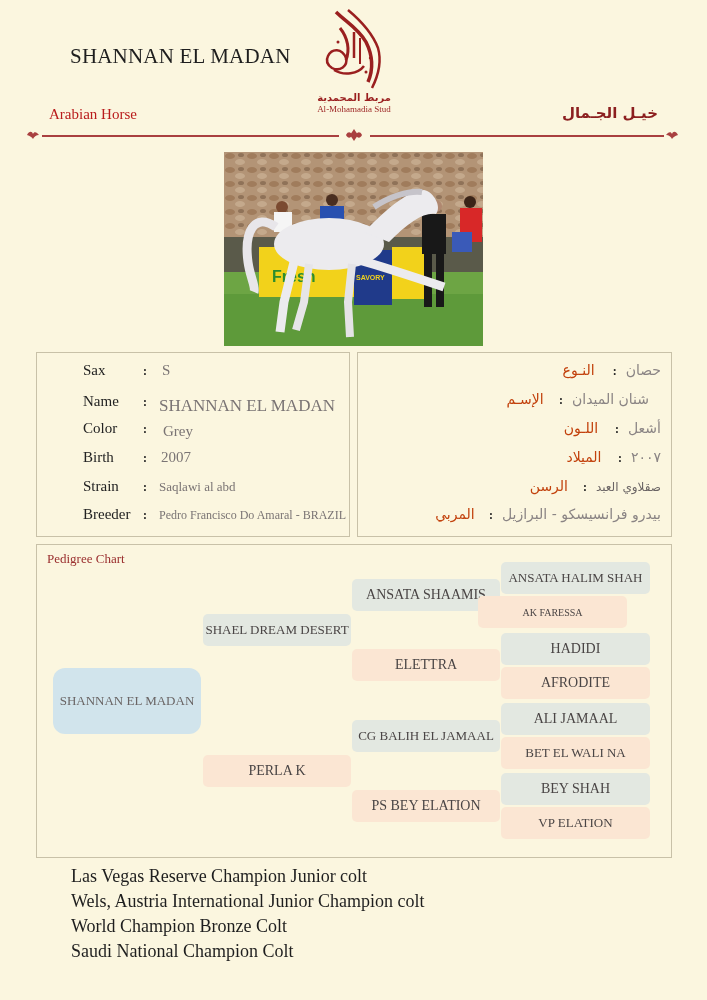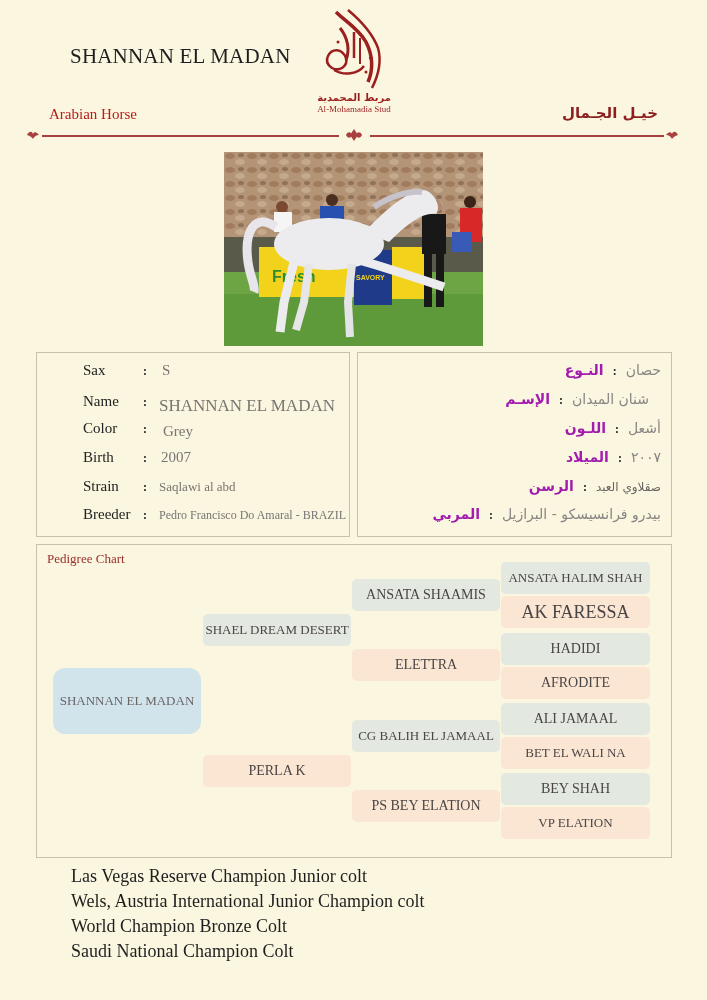--- a/index.html
+++ b/index.html
@@ -57,21 +57,21 @@
       background: #fbf6df;
     }
     .info-en { left: 36px; top: 352px; width: 314px; height: 185px; }
     .info-ar { left: 357px; top: 352px; width: 315px; height: 185px; }
     .row-en { position: absolute; left: 9px; display: flex; align-items: baseline; margin-left: 37px; }
     .row-en .lbl { width: 60px; font-size: 15px; color: #222; }
     .row-en .colon { width: 16px; font-size: 12px; color: #222; font-weight: bold; }
     .row-en .val { color: #7a7474; }
 
     .row-ar { position: absolute; right: 10px; display: flex; flex-direction: row-reverse; align-items: baseline; direction: rtl; }
-    .row-ar .lbl { width: 50px; font-family: "DejaVu Sans", sans-serif; font-weight: bold; font-size: 14px; color: #a21caf; text-align: right; }
+    .row-ar .lbl { width: 50px; font-family: "DejaVu Sans", sans-serif; font-weight: normal; font-size: 14px; color: #c2410c; text-align: center; }
     .row-ar .colon { width: 22px; text-align: center; font-size: 12px; font-weight: bold; color: #222; }
     .row-ar .val { font-family: "DejaVu Sans", sans-serif; font-size: 14px; color: #8a8484; }
 
     
     .pedigree { left: 36px; top: 544px; width: 636px; height: 314px; }
     .ped-title { left: 47px; top: 551px; font-size: 13px; color: #9a2e2e; }
     .pbox {
       position: absolute; display: flex; align-items: center; justify-content: center;
       border-radius: 5px; color: #4a4545; font-size: 13px; text-align: right;
       white-space: nowrap;
@@ -243,21 +243,21 @@
 
 <div class="pbox sire" style="left:203px;top:614px;width:148px;height:32px">SHAEL DREAM DESERT</div>
 <div class="pbox dam" style="left:203px;top:755px;width:148px;height:32px;font-size:14px">PERLA K</div>
 
 <div class="pbox sire" style="left:352px;top:579px;width:148px;height:32px;font-size:14px">ANSATA SHAAMIS</div>
 <div class="pbox dam" style="left:352px;top:649px;width:148px;height:32px;font-size:14px">ELETTRA</div>
 <div class="pbox sire" style="left:352px;top:720px;width:148px;height:32px">CG BALIH EL JAMAAL</div>
 <div class="pbox dam" style="left:352px;top:790px;width:148px;height:32px;font-size:14px">PS BEY ELATION</div>
 
 <div class="pbox sire" style="left:501px;top:562px;width:149px;height:32px">ANSATA HALIM SHAH</div>
-<div class="pbox dam" style="left:501px;top:596px;width:149px;height:32px;font-size:18px">AK FARESSA</div>
+<div class="pbox dam" style="left:478px;top:596px;width:149px;height:32px;font-size:10px">AK FARESSA</div>
 <div class="pbox sire" style="left:501px;top:633px;width:149px;height:32px;font-size:14px">HADIDI</div>
 <div class="pbox dam" style="left:501px;top:667px;width:149px;height:32px;font-size:14px">AFRODITE</div>
 <div class="pbox sire" style="left:501px;top:703px;width:149px;height:32px;font-size:14px">ALI JAMAAL</div>
 <div class="pbox dam" style="left:501px;top:737px;width:149px;height:32px">BET EL WALI NA</div>
 <div class="pbox sire" style="left:501px;top:773px;width:149px;height:32px;font-size:14px">BEY SHAH</div>
 <div class="pbox dam" style="left:501px;top:807px;width:149px;height:32px">VP ELATION</div>
 
 <div class="abs achievements">
   <div>Las Vegas Reserve Champion Junior colt</div>
   <div>Wels, Austria International Junior Champion colt</div>

